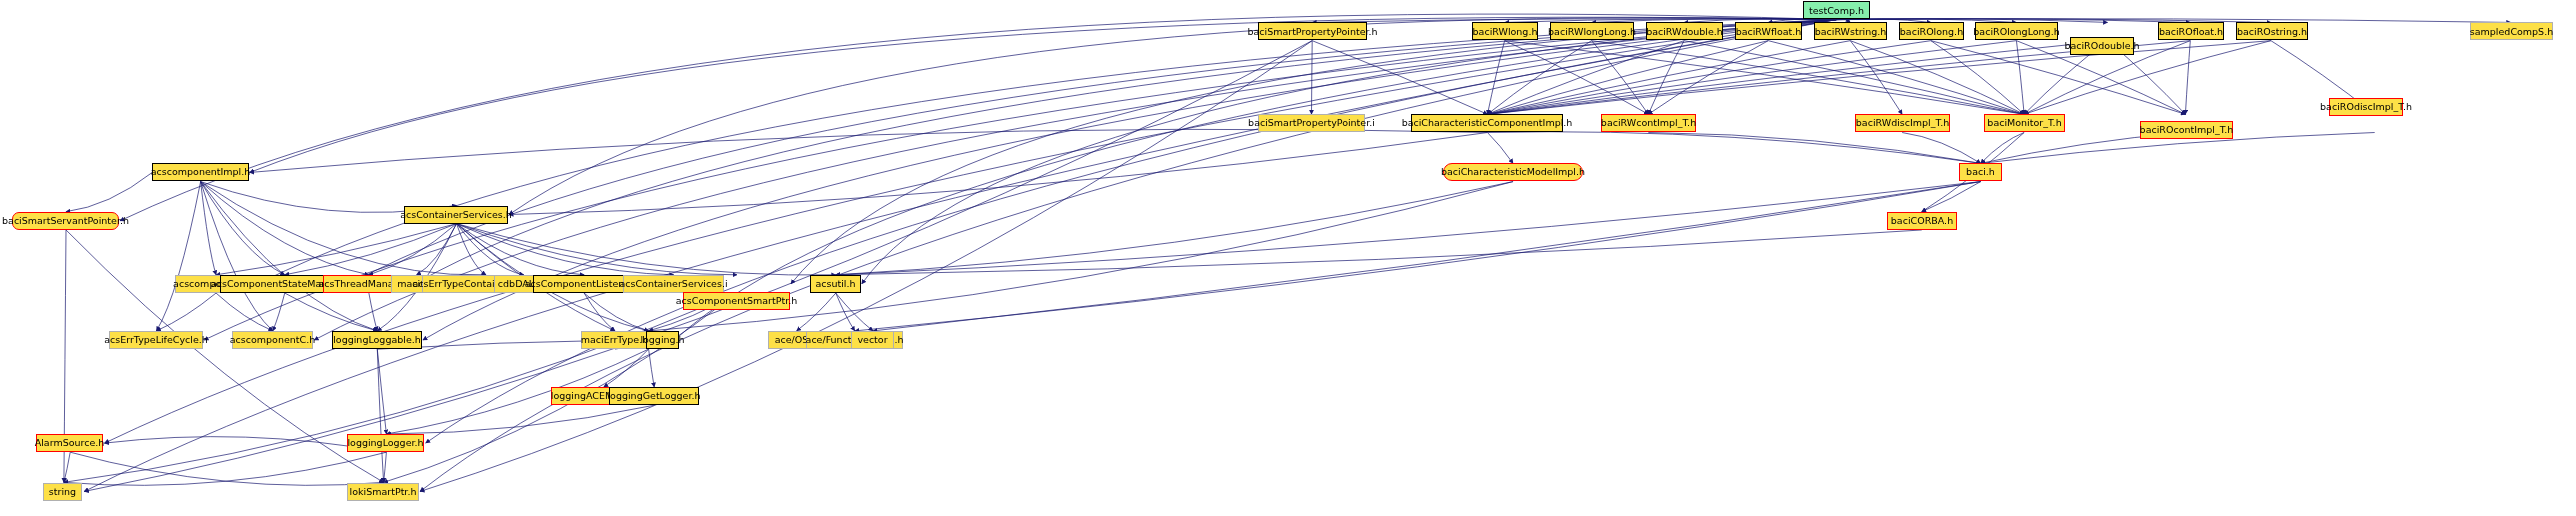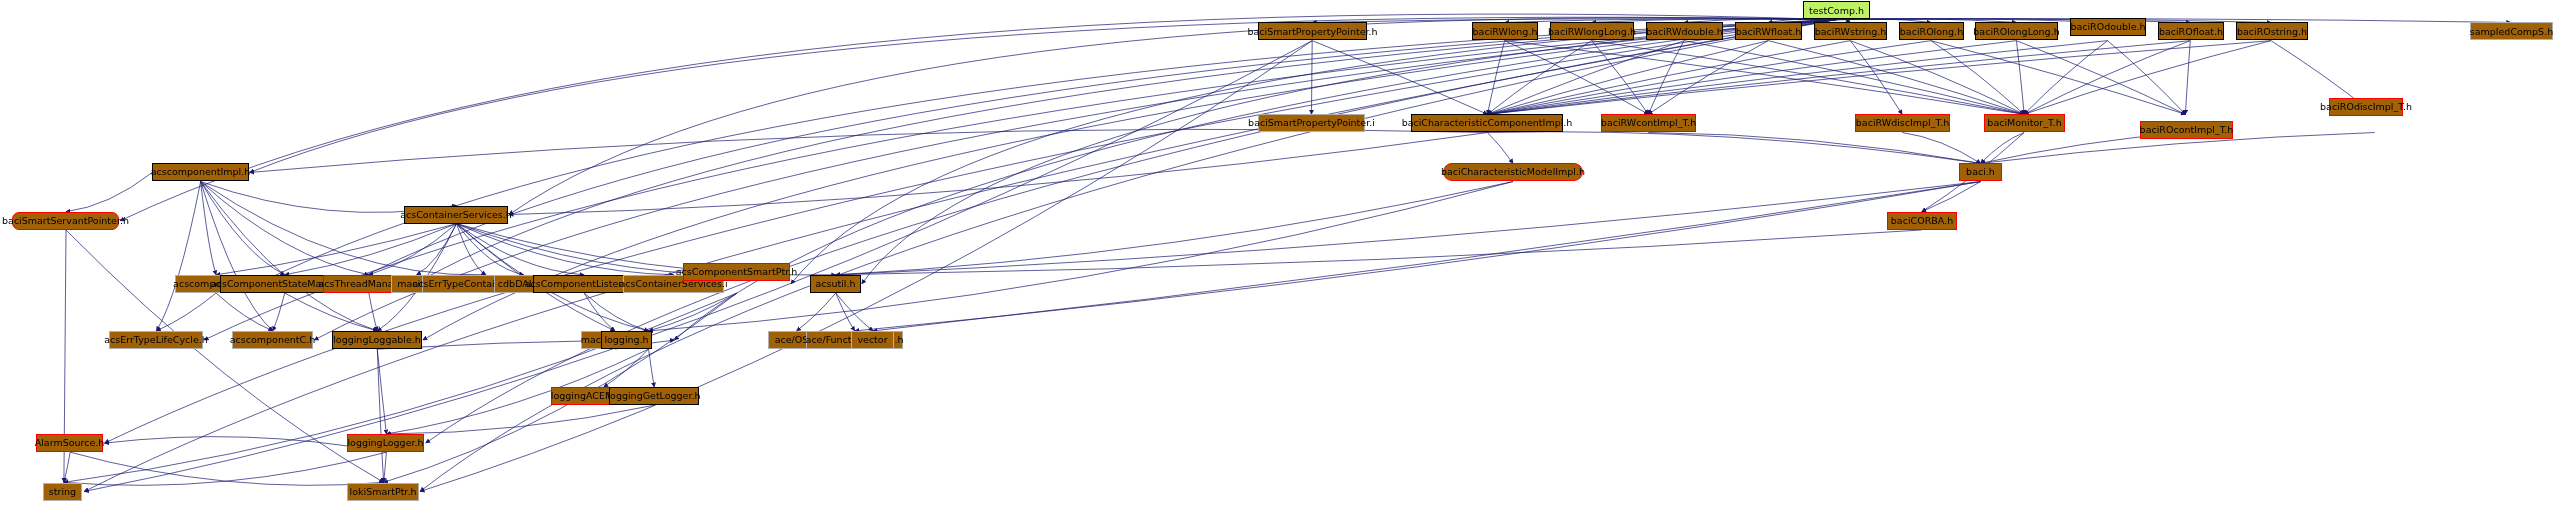--- a/index.html
+++ b/index.html
@@ -22,33 +22,33 @@
     width: 2576px; height: 516px;
     pointer-events: none;
   }
   .node {
     position: absolute;
     box-sizing: border-box;
     display: flex;
     align-items: center;
     justify-content: center;
     height: 18px;
-    background: #a16207;
+    background: #fde047;
     border: 0.7px solid #000000;
     font-size: 9.5px;
     color: #000000;
     white-space: nowrap;
     letter-spacing: 0px;
     line-height: 1;
     padding: 0 4.2px;
     z-index: 5;
   }
   .node.red    { border-color: #ff0000; }
   .node.gray   { border-color: #b0b0b0; }
-  .node.root   { background: #bef264; border-color: #000000; }
+  .node.root   { background: #86efac; border-color: #000000; }
 </style>
 </head>
 <body>
 
 <div id="graph">
   <svg id="edges" xmlns="http://www.w3.org/2000/svg" viewBox="0 0 3672 736">
       <defs>
         <marker id="ah" viewBox="0 0 10 10" refX="9" refY="5" markerWidth="7" markerHeight="7" orient="auto-start-reverse" markerUnits="userSpaceOnUse">
           <path d="M0,0 L10,5 L0,10 z" fill="#191970"></path>
         </marker>
@@ -185,21 +185,21 @@
     </svg>
 <div class="node root" style="left: 1803px; top: 1.4px; width: 67px;">testComp.h</div>
     <div class="node plain" style="left: 1258px; top: 22.4px; width: 109px;">baciSmartPropertyPointer.h</div>
     <div class="node plain" style="left: 1472px; top: 22.4px; width: 66px;">baciRWlong.h</div>
     <div class="node plain" style="left: 1550px; top: 22.4px; width: 84px;">baciRWlongLong.h</div>
     <div class="node plain" style="left: 1646px; top: 22.4px; width: 77px;">baciRWdouble.h</div>
     <div class="node plain" style="left: 1735px; top: 22.4px; width: 67px;">baciRWfloat.h</div>
     <div class="node plain" style="left: 1814px; top: 22.4px; width: 73px;">baciRWstring.h</div>
     <div class="node plain" style="left: 1899px; top: 22.4px; width: 65px;">baciROlong.h</div>
     <div class="node plain" style="left: 1975px; top: 22.4px; width: 83px;">baciROlongLong.h</div>
-    <div class="node plain" style="left: 2070px; top: 18px; width: 76px;">baciROdouble.h</div>
+    <div class="node plain" style="left: 2070px; top: 37px; width: 64px;">baciROdouble.h</div>
     <div class="node plain" style="left: 2158px; top: 22.4px; width: 66px;">baciROfloat.h</div>
     <div class="node plain" style="left: 2236px; top: 22.4px; width: 72px;">baciROstring.h</div>
     <div class="node gray" style="left: 2470px; top: 22.4px; width: 83px;">sampledCompS.h</div>
     <div class="node gray" style="left: 1258px; top: 114px; width: 107px;">baciSmartPropertyPointer.i</div>
     <div class="node plain" style="left: 1411px; top: 114px; width: 152px;">baciCharacteristicComponentImpl.h</div>
     <div class="node red" style="left: 1601px; top: 114px; width: 95px;">baciRWcontImpl_T.h</div>
     <div class="node red" style="left: 1855px; top: 114px; width: 95px;">baciRWdiscImpl_T.h</div>
     <div class="node red" style="left: 1984px; top: 114px; width: 81px;">baciMonitor_T.h</div>
     <div class="node red" style="left: 2140px; top: 114px; width: 93px; margin-top: 7px;">baciROcontImpl_T.h</div>
     <div class="node red" style="left: 2329px; top: 98px; width: 74px;">baciROdiscImpl_T.h</div>
@@ -210,27 +210,27 @@
     <div class="node red" style="left: 1887px; top: 212px; width: 70px;">baciCORBA.h</div>
     <div class="node plain" style="left: 404px; top: 206px; width: 104px;">acsContainerServices.h</div>
     <div class="node gray" style="left: 175px; top: 275px; width: 81px;">acscomponentS.h</div>
     <div class="node plain" style="left: 220px; top: 275px; width: 128px;">acsComponentStateManager.h</div>
     <div class="node red" style="left: 323px; top: 275px; width: 90px;">acsThreadManager.h</div>
     <div class="node gray" style="left: 391px; top: 275px; width: 51px;">maciC.h</div>
     <div class="node gray" style="left: 422px; top: 275px; width: 128px;">acsErrTypeContainerServices.h</div>
     <div class="node gray" style="left: 494px; top: 275px; width: 59px;">cdbDALS.h</div>
     <div class="node plain" style="left: 533px; top: 275px; width: 101px;">acsComponentListener.h</div>
     <div class="node gray" style="left: 623px; top: 275px; width: 101px;">acsContainerServices.i</div>
-    <div class="node red" style="left: 683px; top: 263px; width: 107px;">acsComponentSmartPtr.h</div>
+    <div class="node red" style="left: 683px; top: 292px; width: 107px;">acsComponentSmartPtr.h</div>
     <div class="node plain" style="left: 810px; top: 275px; width: 51px;">acsutil.h</div>
     <div class="node gray" style="left: 109px; top: 331px; width: 94px;">acsErrTypeLifeCycle.h</div>
     <div class="node gray" style="left: 232px; top: 331px; width: 81px;">acscomponentC.h</div>
     <div class="node plain" style="left: 332px; top: 331px; width: 90px;">loggingLoggable.h</div>
     <div class="node gray" style="left: 581px; top: 331px; width: 67px;">maciErrType.h</div>
-    <div class="node plain" style="left: 601px; top: 331px; width: 51px;">logging.h</div>
+    <div class="node plain" style="left: 646px; top: 331px; width: 33px;">logging.h</div>
     <div class="node gray" style="left: 768px; top: 331px; width: 56px;">ace/OS.h</div>
     <div class="node gray" style="left: 806px; top: 331px; width: 97px;">ace/Functor_String.h</div>
     <div class="node gray" style="left: 851px; top: 331px; width: 43px;">vector</div>
     <div class="node red" style="left: 551px; top: 387px; width: 104px;">loggingACEMACROS.h</div>
     <div class="node plain" style="left: 609px; top: 387px; width: 90px;">loggingGetLogger.h</div>
     <div class="node red" style="left: 36px; top: 434px; width: 67px;">AlarmSource.h</div>
     <div class="node red" style="left: 347px; top: 434px; width: 77px;">loggingLogger.h</div>
     <div class="node gray" style="left: 43px; top: 483px; width: 39px;">string</div>
     <div class="node gray" style="left: 347px; top: 483px; width: 72px;">lokiSmartPtr.h</div>
   </div>

